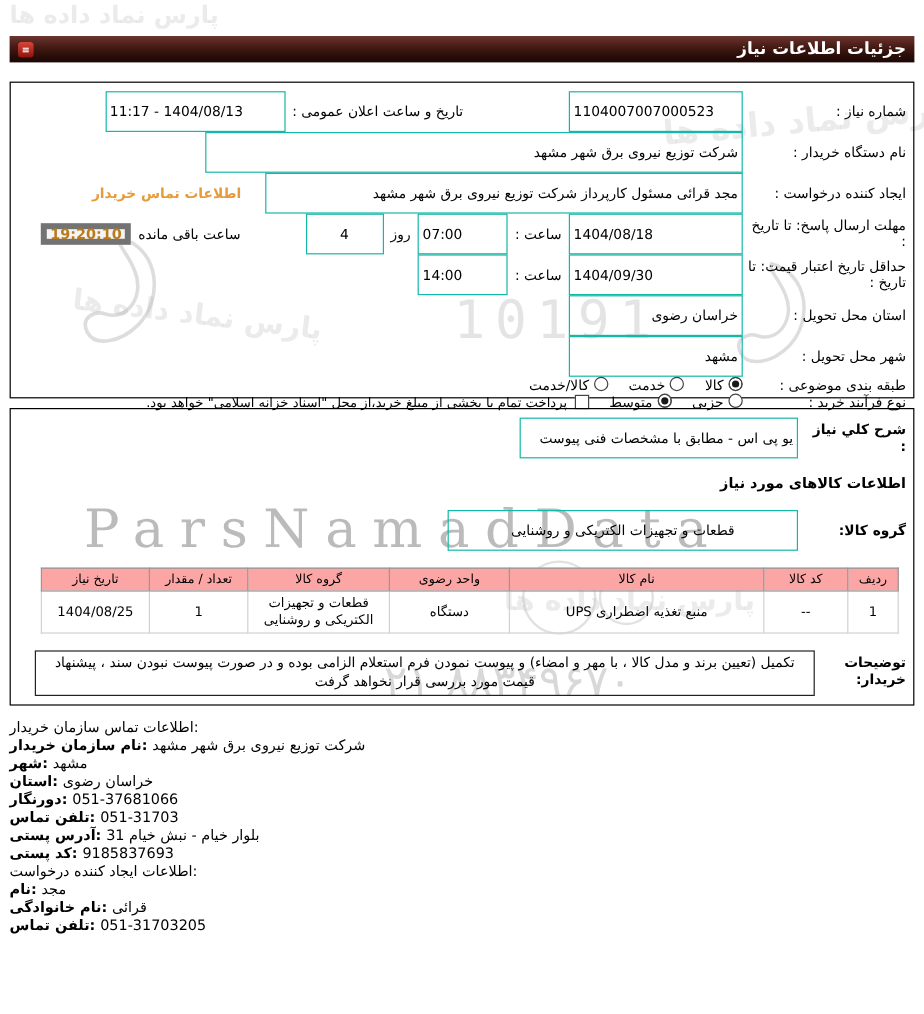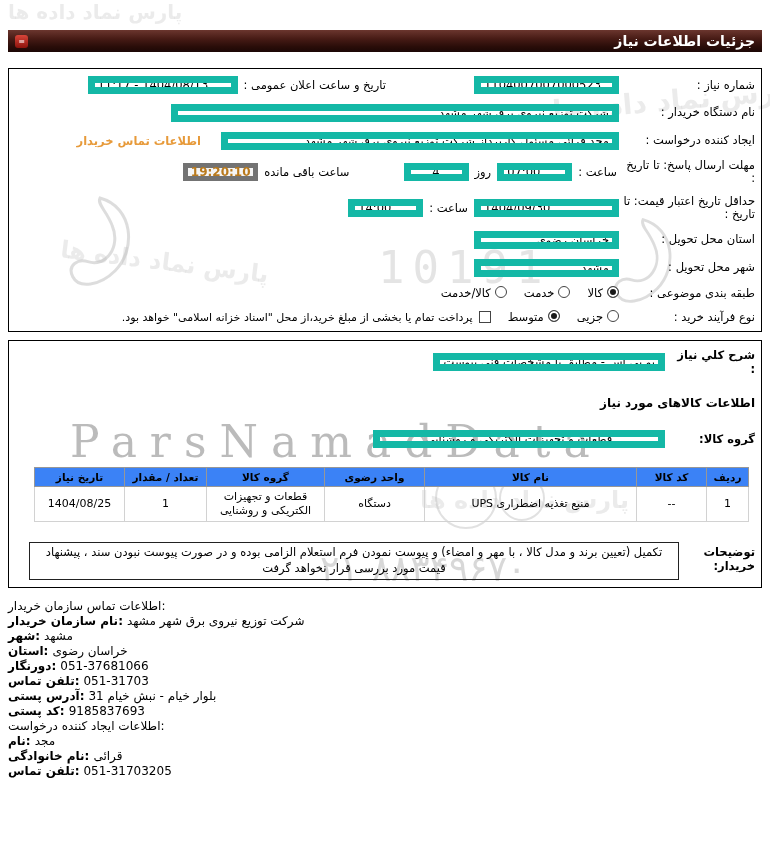--- a/index.html
+++ b/index.html
@@ -27,21 +27,21 @@
     color:#fff;font-size:8px;line-height:13px;text-align:center;flex:none}
 
   
   .box{position:absolute;z-index:1;left:8px;width:754px;box-sizing:border-box;border:1px solid #000;
     direction:rtl;padding:7px 6px;display:flex;flex-direction:column;justify-content:space-between}
   .form-box{top:68px;height:264px}
   .details-box{top:340px;height:248px}
 
   .frow{display:flex;align-items:center;column-gap:4px}
   .flabel{width:132px;flex:none;font-size:11.5px;line-height:13px}
-  .fin{border:7px solid #14b8a6;height:18px;box-sizing:border-box;background:transparent;font-family:inherit;
+  .fin{border:1px solid #14b8a6;height:34px;box-sizing:border-box;background:transparent;font-family:inherit;
     font-size:11.5px;padding:0 3px;color:#000;outline:none}
   .rtlv{direction:rtl;text-align:right}
   .ltrv{direction:ltr;text-align:left}
   .ctr{text-align:center}
   .w145{width:145px}.w150{width:150px}.w448{width:448px}.w398{width:398px}.w75{width:75px}.w65{width:65px}
   .slabel{font-size:11.5px;margin:0 2px;flex:none}
   .biggap{margin-right:84px}
   .contact-link{color:#e79a3a;font-weight:bold;font-size:11.5px;margin-right:16px;cursor:pointer;flex:none}
   .timer{width:75px;height:18px;box-sizing:border-box;border:5px solid #737373;background:rgba(244,244,244,.9);
     color:#b97a1d;font-size:12px;font-weight:bold;display:flex;align-items:center;justify-content:center;direction:ltr;flex:none}
@@ -51,21 +51,21 @@
   .radio.checked{background:#191919;box-shadow:inset 0 0 0 2px #fff}
   .rlabel{font-size:11.5px}
   .checkbox{width:12px;height:12px;border:1px solid #444;background:#fff;flex:none;margin-left:6px;box-sizing:border-box}
   .treasury{font-size:11px;white-space:nowrap}
 
   .drow{display:flex;align-items:center;column-gap:4px}
   .dlabel{font-weight:bold;font-size:11.5px;flex:none;width:86px;line-height:14px}
   .w232{width:232px}.w292{width:292px}
   .dtitle{font-weight:bold;font-size:12px}
   .itbl{border-collapse:collapse;direction:rtl;width:714px;table-layout:fixed;align-self:flex-start;margin-left:0;margin-right:6px}
-  .itbl th{background:#3b82f6;border:1px solid #979797;font-size:10.5px;font-weight:bold;padding:3px 1px}
+  .itbl th{background:#fca5a5;border:1px solid #979797;font-size:10.5px;font-weight:normal;padding:3px 1px}
   .itbl td{border:1px solid #d2d2d2;font-size:11px;text-align:center;padding:3px 2px;line-height:14px}
   .notes-row{display:flex;align-items:flex-start}
   .notes-label{width:64px;flex:none;font-weight:bold;font-size:11.5px;line-height:14px;padding-top:3px}
   .notes-box{flex:1;margin-left:14px;margin-right:12px;border:1px solid #222;min-height:32px;font-size:11.5px;
     line-height:15.5px;text-align:center;padding:2px 8px}
 
   
   .contact{position:absolute;z-index:1;top:599px;left:8px;width:754px;font-size:12px;line-height:15px}
   .cline{display:flex;gap:4px;direction:ltr}
   .chead{font-weight:normal}
@@ -116,20 +116,21 @@
     </div>
 
     <div class="frow">
       <span class="flabel">ایجاد کننده درخواست :</span>
       <input class="fin w398 rtlv" readonly="" value="مجد قرائی مسئول کارپرداز شرکت توزیع نیروی برق شهر مشهد" style="">
       <span class="contact-link">اطلاعات تماس خریدار</span>
     </div>
 
     <div class="frow">
       <span class="flabel">مهلت ارسال پاسخ: تا تاریخ :</span>
+      <input class="fin w145 ltrv" readonly="" value="1404/08/18" style="">
       <span class="slabel">ساعت :</span>
       <input class="fin w75 ltrv" readonly="" value="07:00" style="">
       <span class="slabel">روز</span>
       <input class="fin w65 ctr" readonly="" value="4" style="">
       <span class="slabel remain">ساعت باقی مانده</span>
       <span class="timer">19:20:10</span>
     </div>
 
     <div class="frow">
       <span class="flabel">حداقل تاریخ اعتبار قیمت: تا تاریخ :</span>

